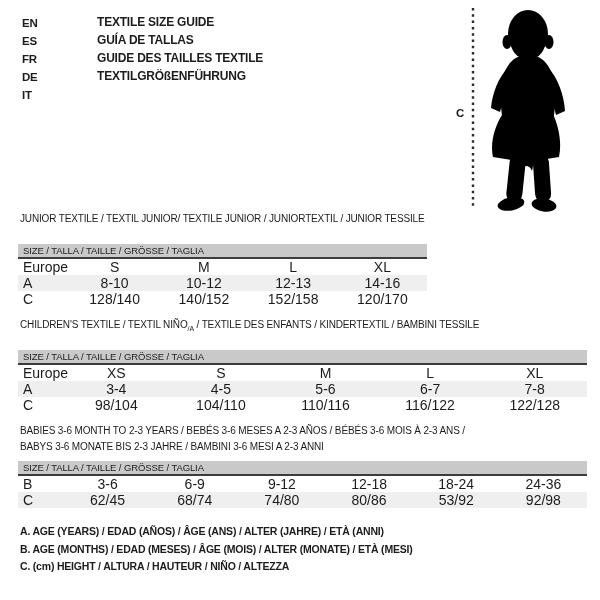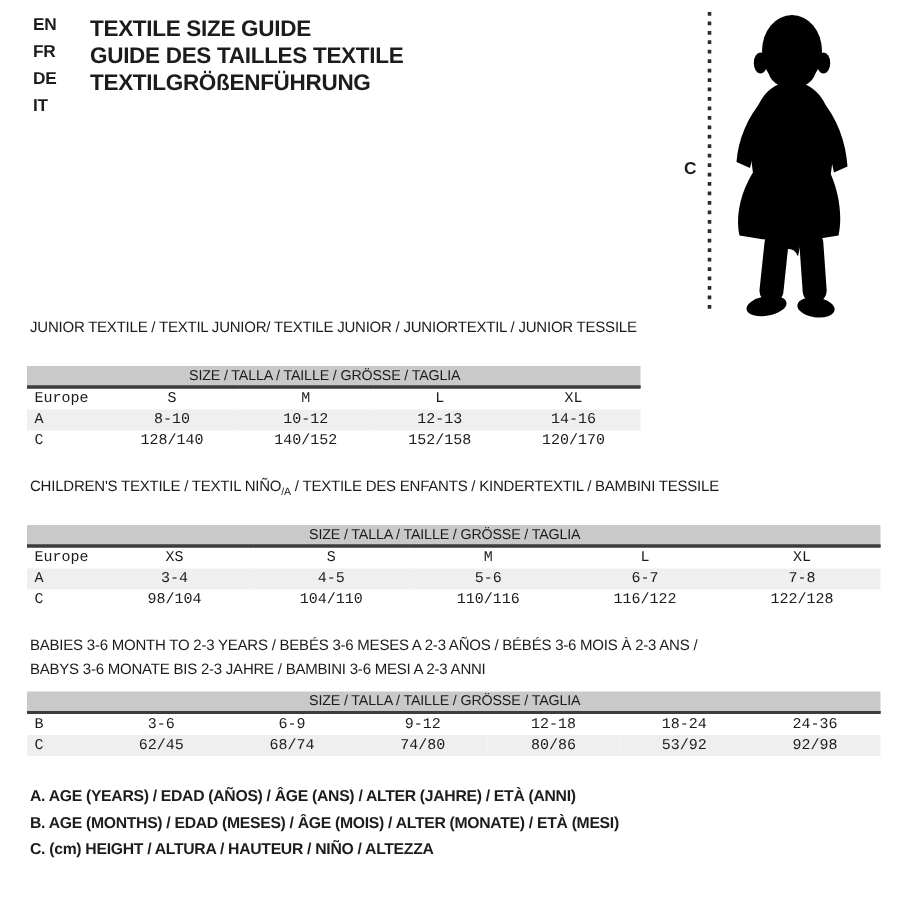--- a/index.html
+++ b/index.html
@@ -8,23 +8,23 @@
     background: #ffffff;
     font-family: "Liberation Sans", sans-serif;
     color: #1c1c1c;
     overflow: hidden;
     position: relative;
   }
   .abs { position: absolute; }
 
   
   .lang-list { left: 22px; top: 11px; }
-  .lang-row { display: flex; height: 18px; align-items: flex-start; }
+  .lang-row { display: flex; height: 18px; align-items: flex-end; }
   .lang-code { width: 38px; font-weight: 700; font-size: 11.5px; letter-spacing: -0.2px; }
-  .lang-label { font-weight: 700; font-size: 15px; letter-spacing: -0.2px; white-space: nowrap; }
+  .lang-label { font-weight: 700; font-size: 12px; letter-spacing: -0.2px; white-space: nowrap; margin-left: 37px; }
 
   
   .figure { left: 450px; top: 6px; width: 132px; height: 208px; }
   .figure svg { position: absolute; left: 0; top: 0; }
   .figure-label {
     position: absolute; left: 6px; top: 101px;
     font-size: 11.5px; font-weight: 700;
   }
 
   
@@ -38,45 +38,49 @@
   .section-title sub { font-size: 7px; letter-spacing: -0.1px; }
 
   
   table { border-collapse: collapse; table-layout: fixed; }
   .tbl-1 { left: 18px; top: 244px; width: 409px; }
   .tbl-2 { left: 18px; top: 350px; width: 569px; }
   .tbl-3 { left: 18px; top: 461px; width: 569px; }
   thead th {
     background: #c9c9c9;
     font-weight: 400; font-size: 9.5px; letter-spacing: -0.1px;
-    text-align: center; padding: 1px 17px 1px 5px; height: 11px;
+    text-align: left; padding: 1px 17px 1px 5px; height: 11px;
     border-bottom: 2px solid #3c3c3c;
     white-space: nowrap;
   }
   tbody td {
-    font-size: 10px; height: 14px; padding: 0;
-    text-align: center; vertical-align: middle; white-space: nowrap; font-family: Liberation Mono, monospace;
+    font-size: 14px; height: 14px; padding: 0;
+    text-align: center; vertical-align: middle; white-space: nowrap;
   }
   tbody td.row-label { text-align: left; padding-left: 5px; }
   tr.alt td { background: #efefef; }
 
   
   .footnotes { left: 20px; top: 523px; }
   .footnote {
     font-size: 10.5px; font-weight: 700; letter-spacing: -0.2px;
     line-height: 17.5px; white-space: nowrap;
   }
 </style>
 </head>
 <body>
 
 <div class="abs lang-list">
   <div class="lang-row">
     <span class="lang-code">EN</span>
     <span class="lang-label">TEXTILE SIZE GUIDE</span>
+  </div>
+  <div class="lang-row">
+    <span class="lang-code">ES</span>
+    <span class="lang-label">GUÍA DE TALLAS</span>
   </div>
   <div class="lang-row">
     <span class="lang-code">FR</span>
     <span class="lang-label">GUIDE DES TAILLES TEXTILE</span>
   </div>
   <div class="lang-row">
     <span class="lang-code">DE</span>
     <span class="lang-label">TEXTILGRÖßENFÜHRUNG</span>
   </div>
   <div class="lang-row">

